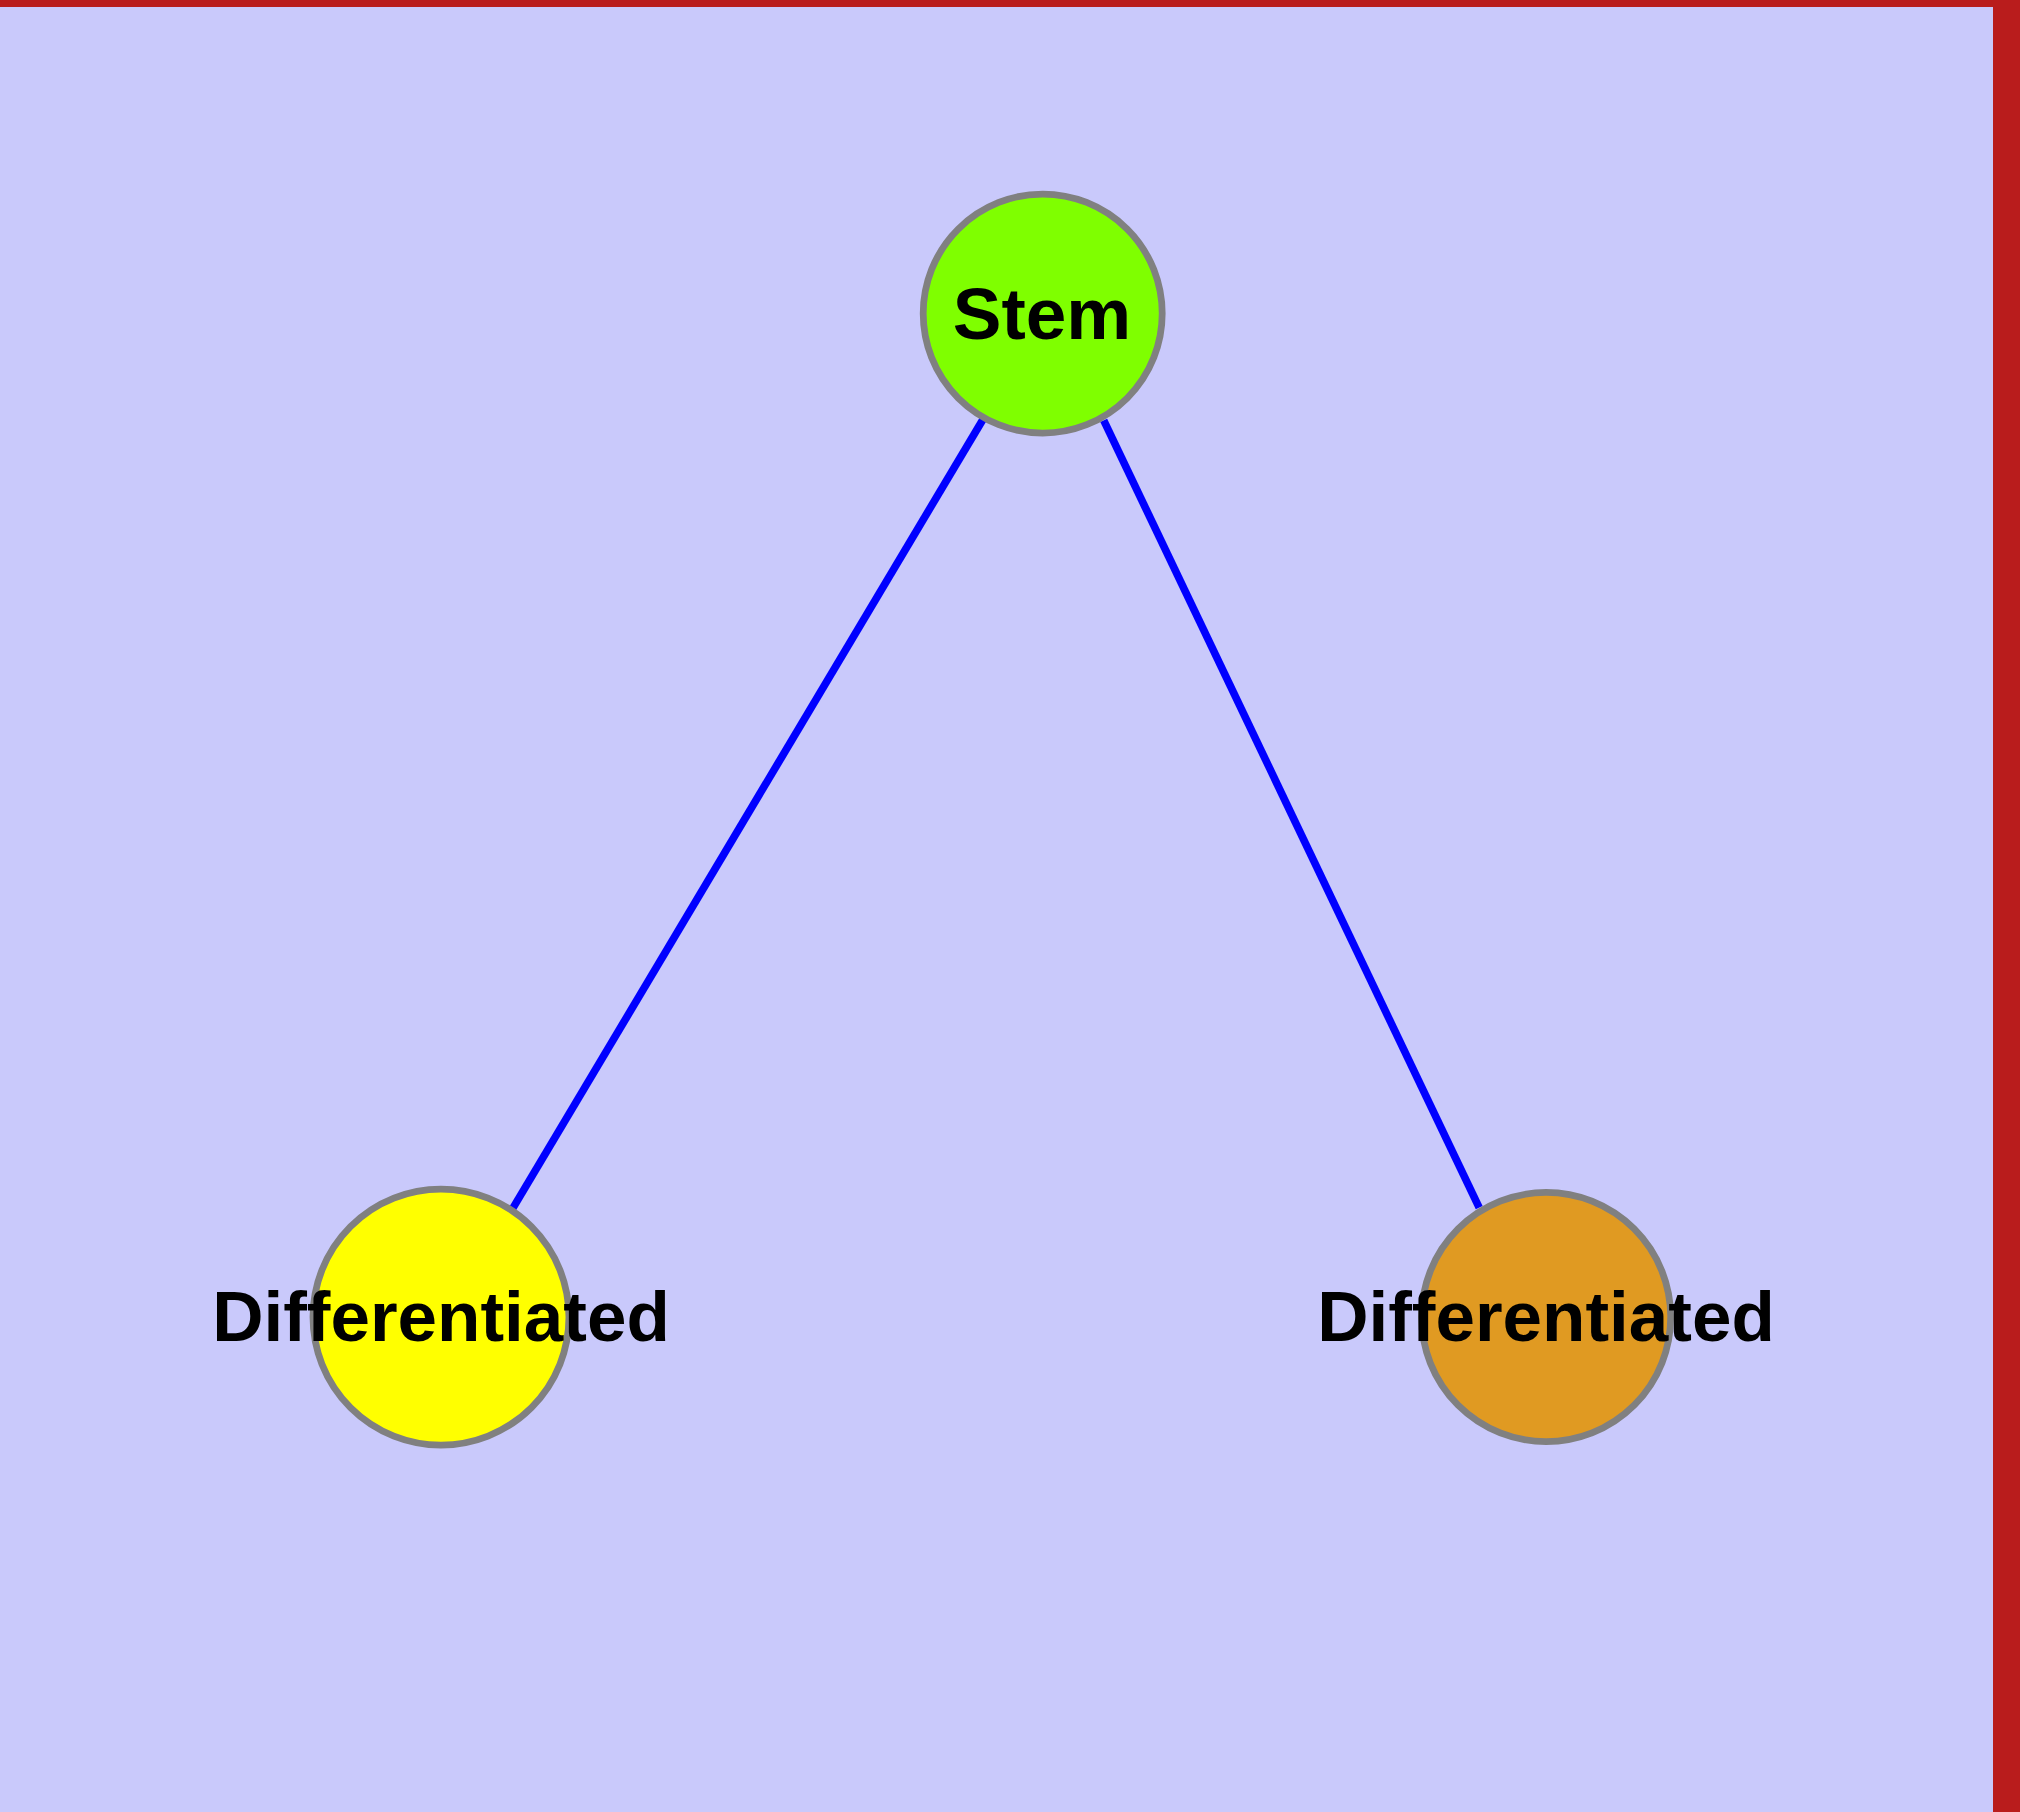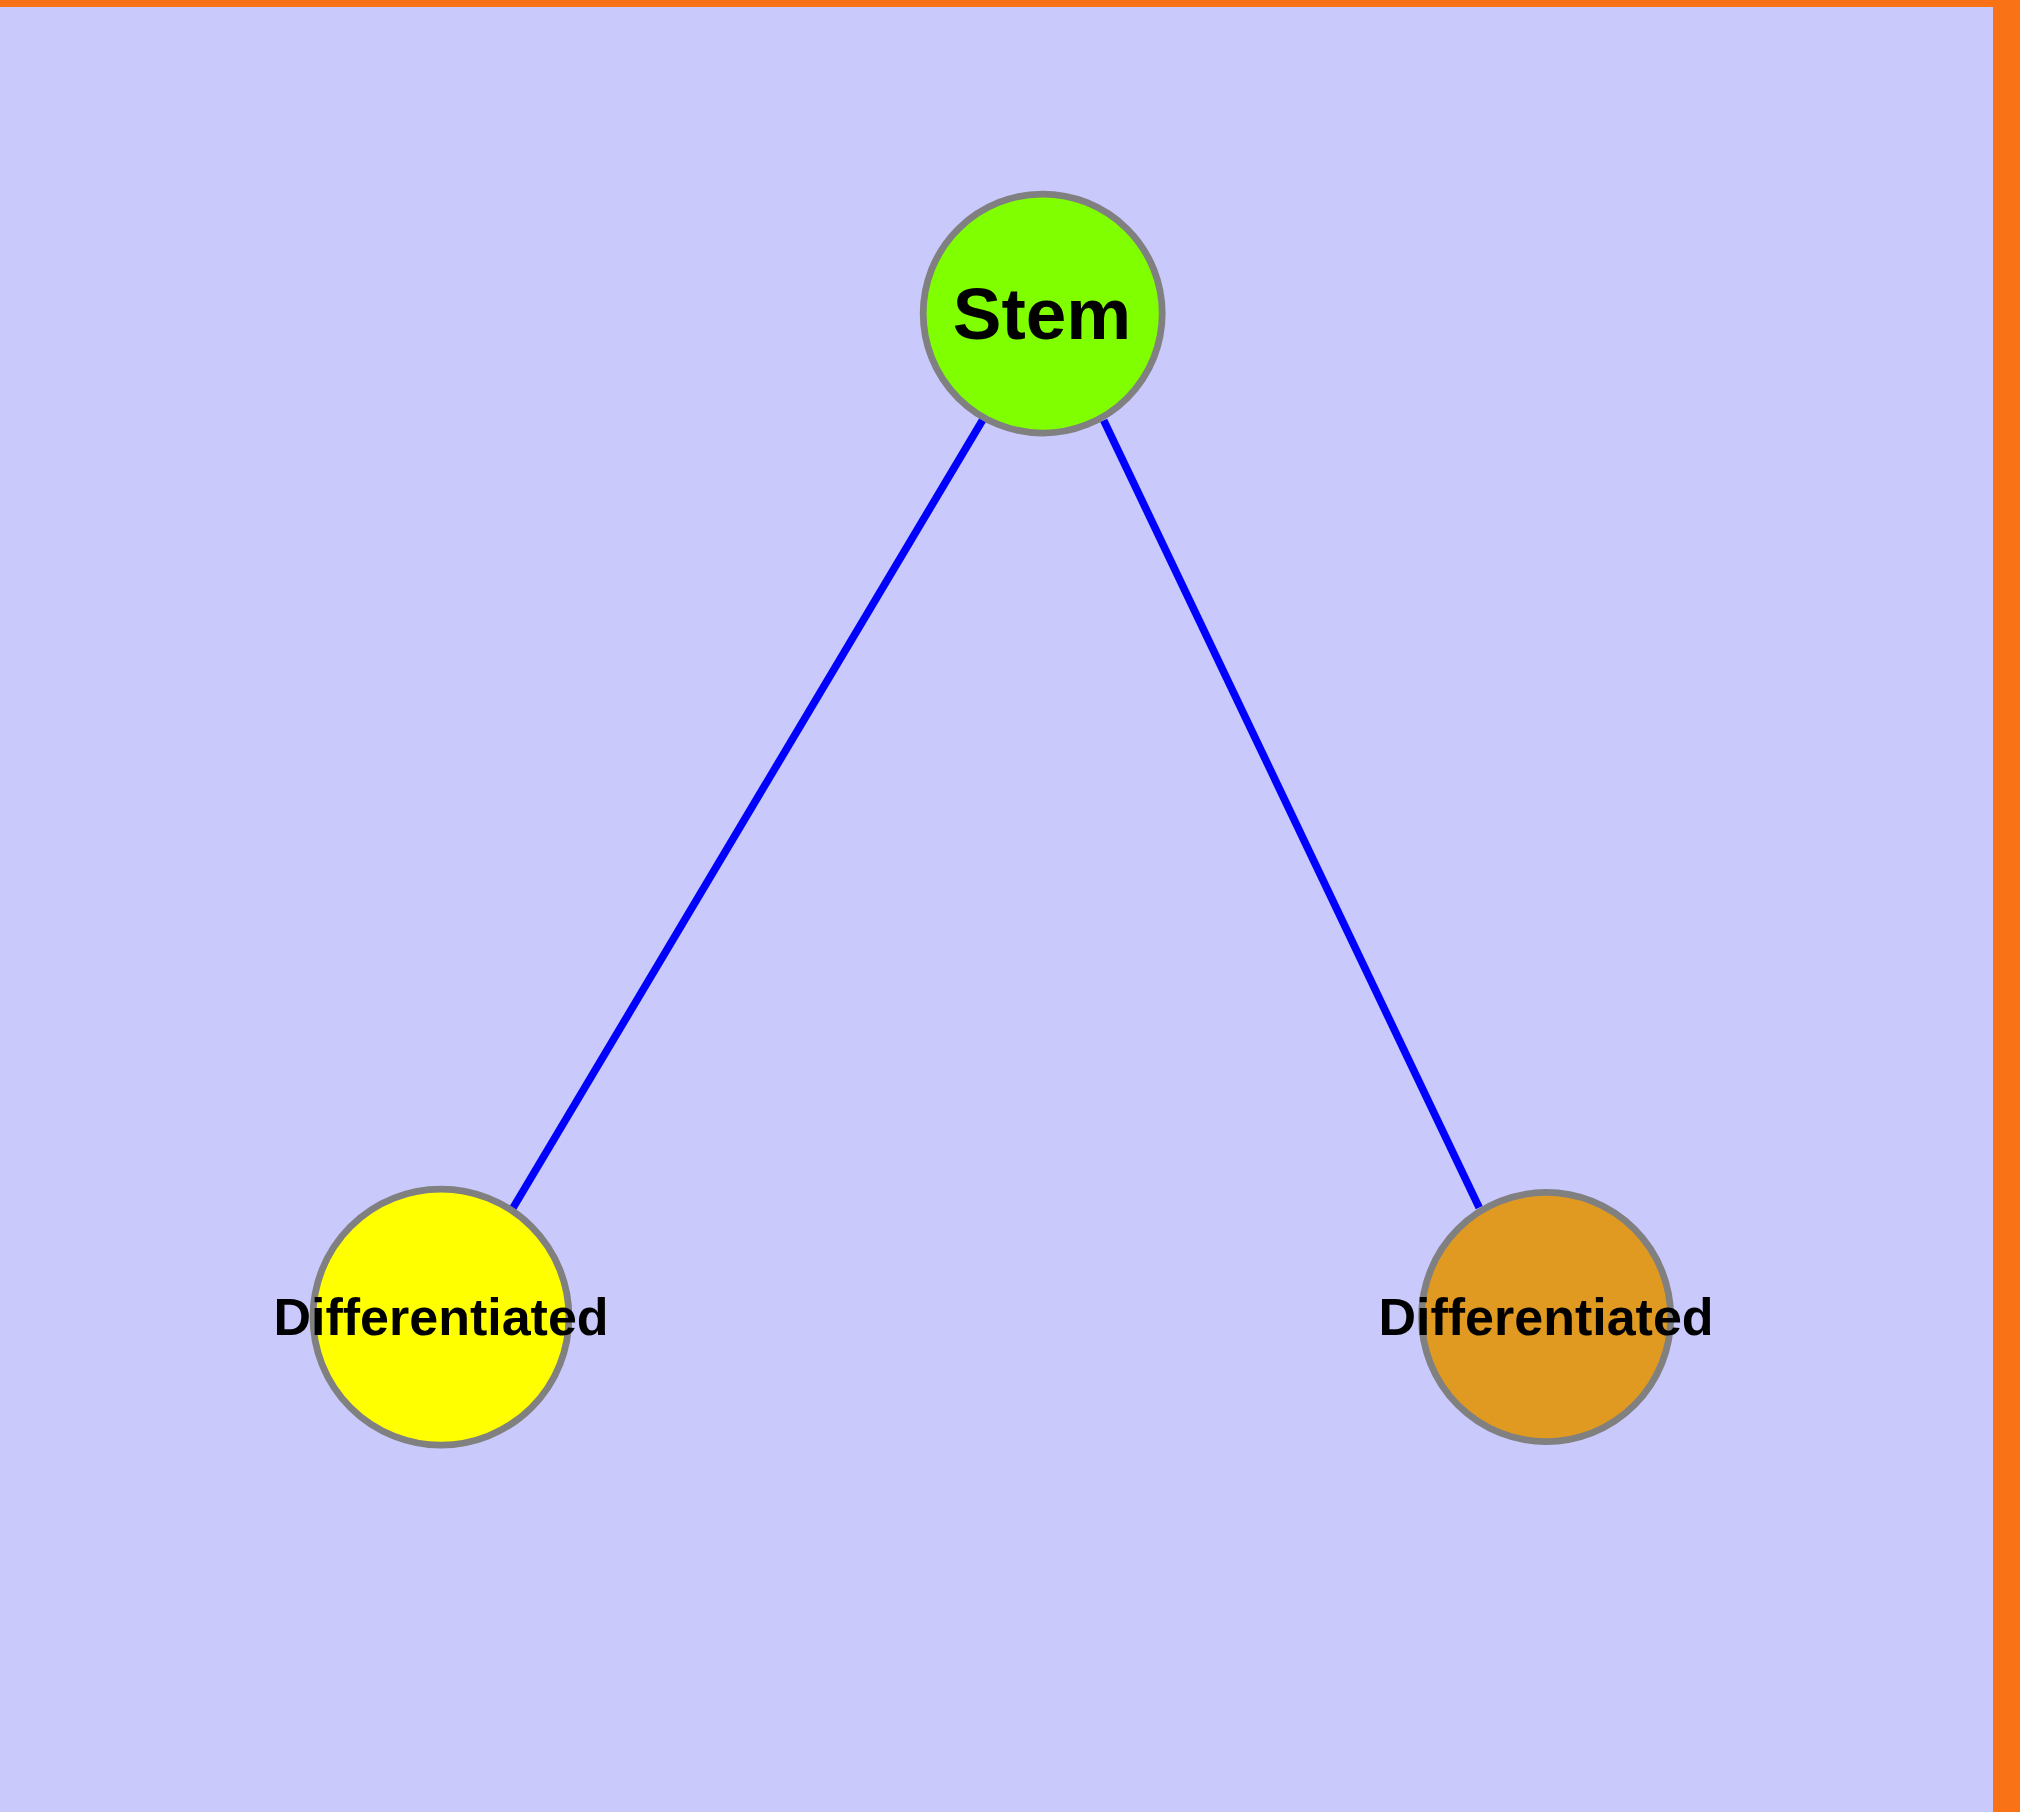--- a/index.html
+++ b/index.html
@@ -4,21 +4,21 @@
 <style>
   html, body {
     margin: 0;
     padding: 0;
     background: #ffffff;
   }
   #canvas {
     position: relative;
     width: 2021px;
     height: 1812px;
-    background: #f97316;
+    background: #b91c1c;
     overflow: hidden;
     font-family: "Liberation Sans", sans-serif;
   }
   #plot-panel {
     position: absolute;
     left: 0;
     top: 6.8px;
     width: 1993px;
     height: 1805px;
     background: #c9c9fb;
@@ -38,21 +38,21 @@
     font-weight: bold;
     white-space: pre;
     line-height: 1.04;
     pointer-events: none;
     transform: translate(-50%, -50%);
   }
   .node-label.big {
     font-size: 73px;
   }
   .node-label.multi {
-    font-size: 52px;
+    font-size: 71px;
   }
 </style>
 </head>
 <body>
 
 <div id="canvas">
 
   <div id="plot-panel" style="background: rgb(201, 201, 251);"></div>
 
   <svg id="graph-svg" viewBox="0 0 2384 2138" xmlns="http://www.w3.org/2000/svg">

